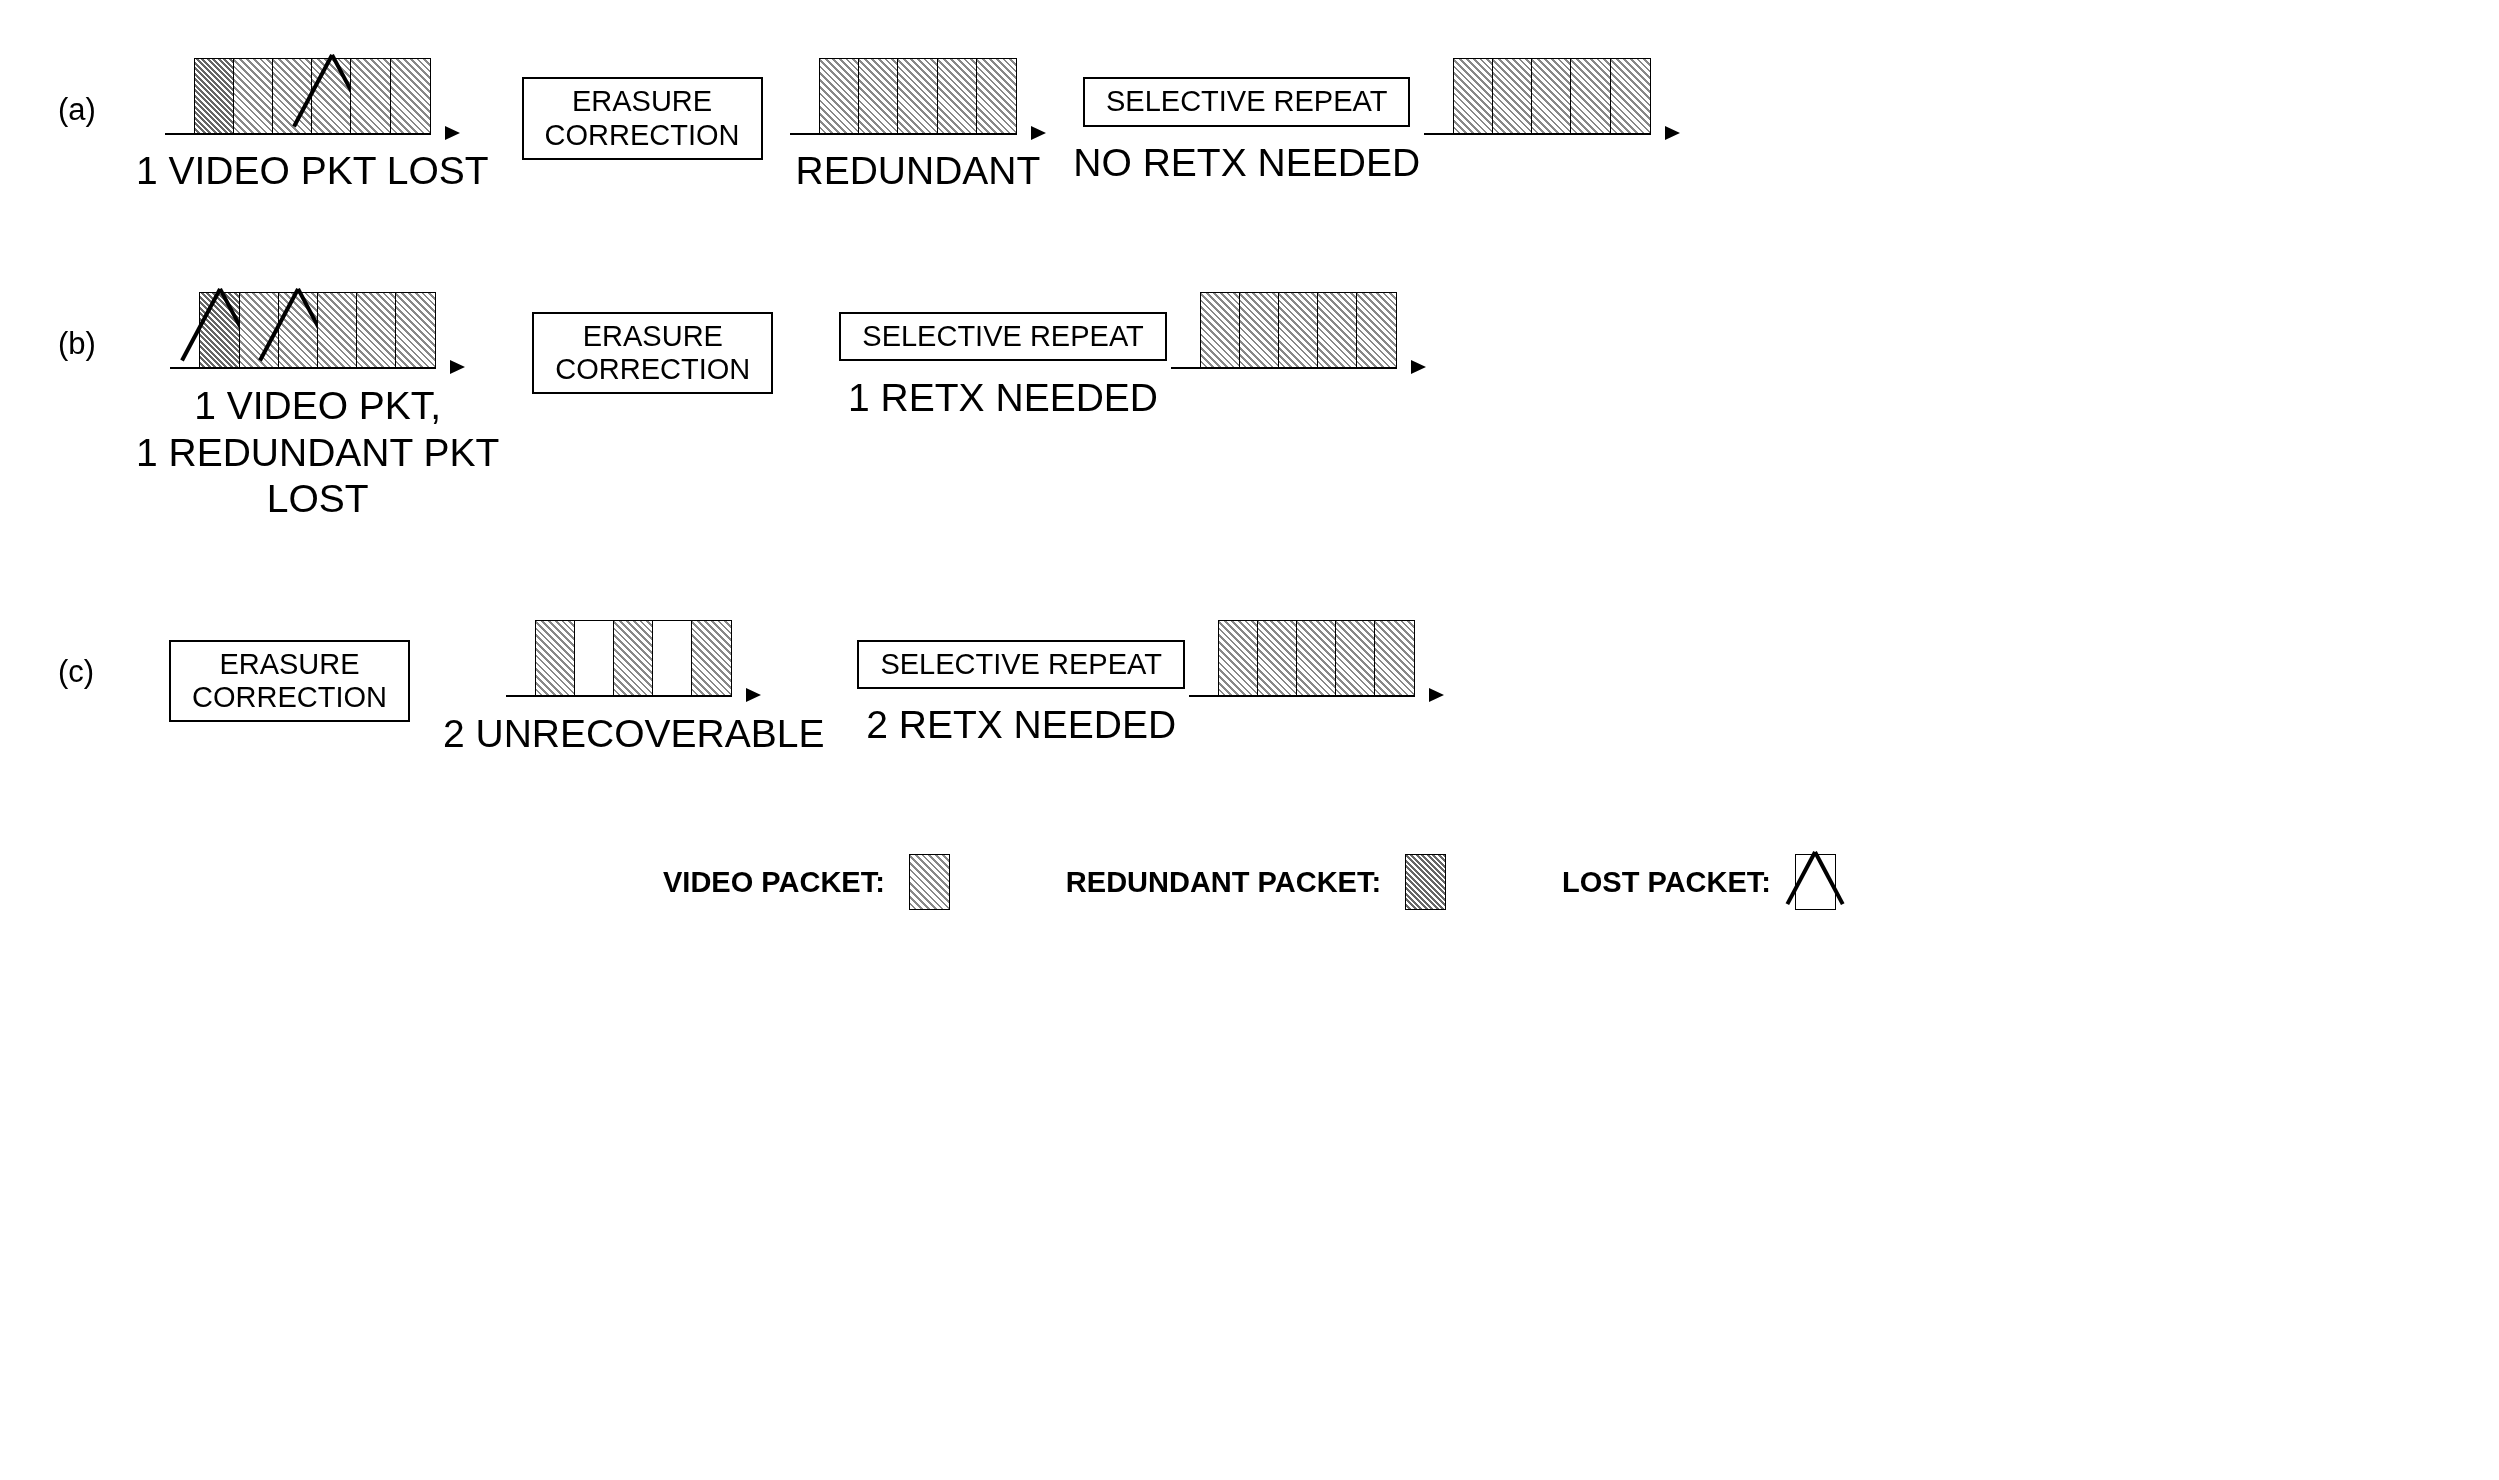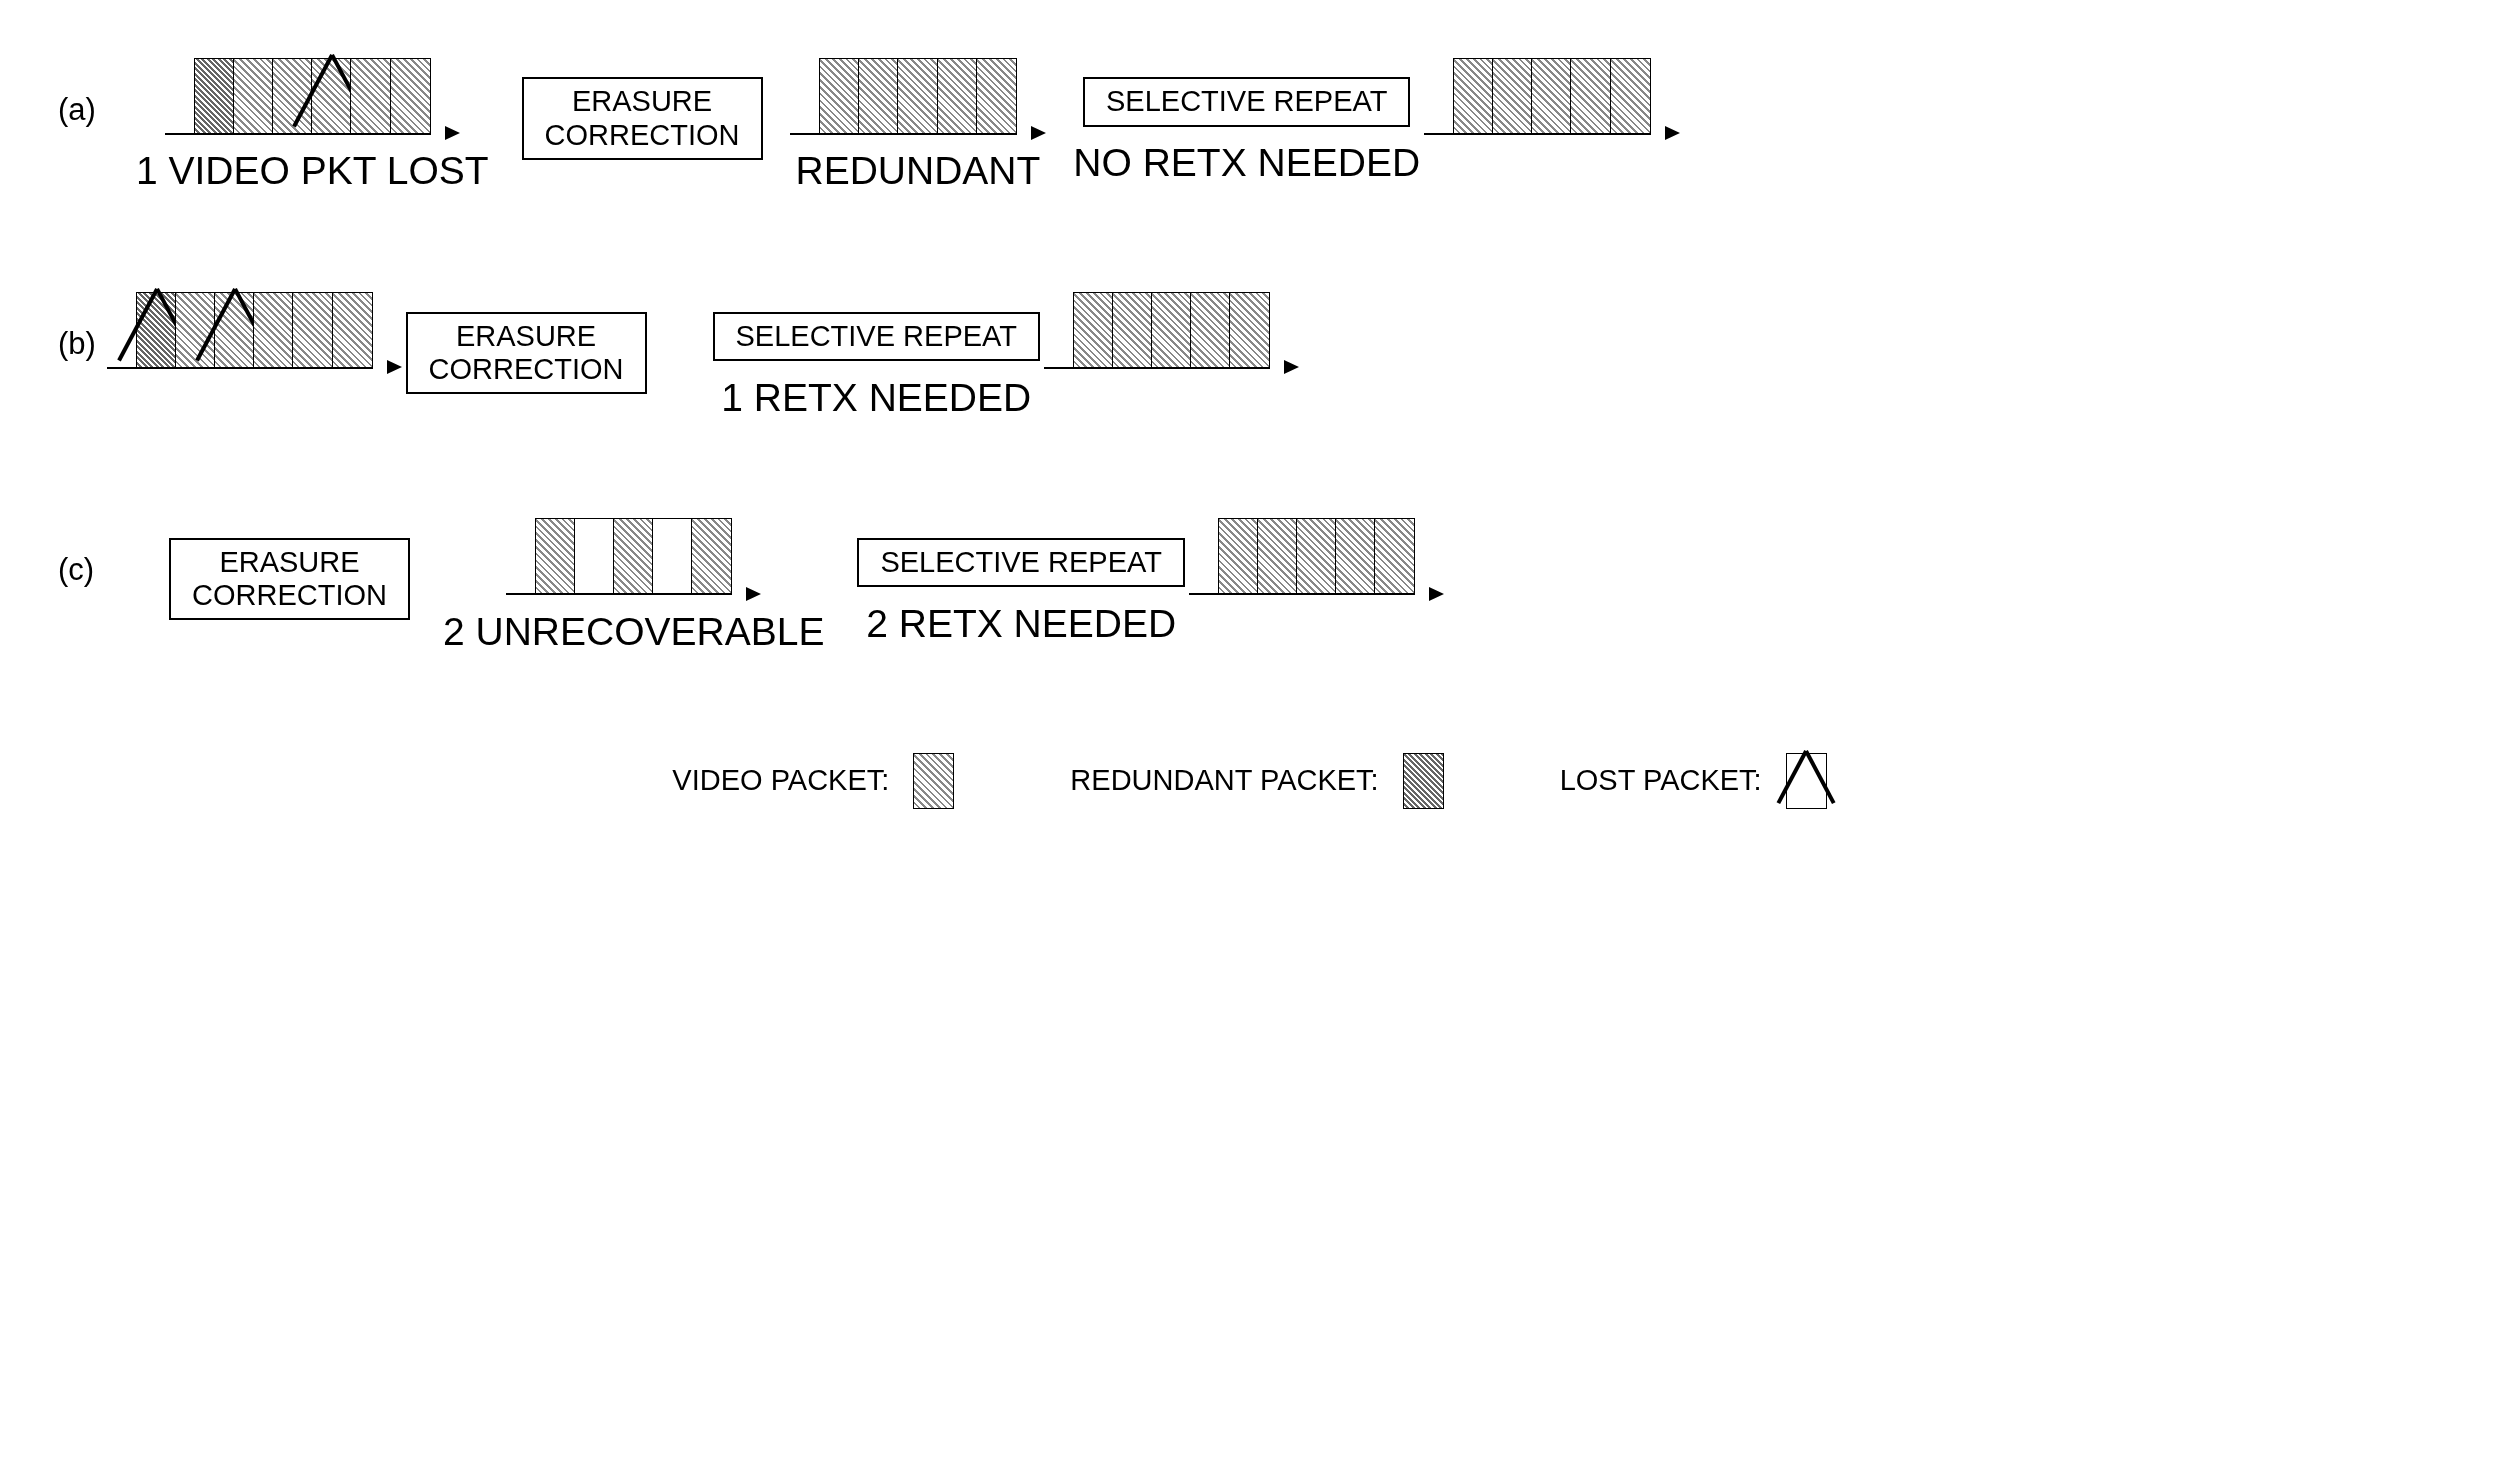--- a/index.html
+++ b/index.html
@@ -17,21 +17,21 @@
 .hatch { background: repeating-linear-gradient(45deg, #fff, #fff 2.9px, #888 2.9px, #888 4.8px); }
 .cross-hatch { background: repeating-linear-gradient(45deg, #fff, #fff 1.9px, #666 1.9px, #666 3.9px), repeating-linear-gradient(-45deg, transparent, transparent 1.9px, #666 1.9px, #666 3.9px); }
 .empty { background: #fff; }
 .lost::before, .lost::after { content: ""; position: absolute; top: 0; left: 50%; width: 3.9px; height: 110%; background: #000; transform-origin: top center; }
 .lost::before { transform: translate(-50%, -5%) rotate(28deg); }
 .lost::after  { transform: translate(-50%, -5%) rotate(-28deg); }
 .box { border: 2.9px solid #000; padding: 6px 21px; font-size: 29px; text-align: center; line-height: 1.15; margin-top: 19.4px; white-space: nowrap; }
 .caption { font-size: 39px; margin-top: 13.6px; text-align: center; white-space: pre-line; line-height: 1.2; }
 .box-stage { display: flex; flex-direction: column; align-items: center; }
 .legend { display: flex; justify-content: center; gap: 116px; margin-top: 58px; font-size: 29px; }
-.legend-item { display: flex; align-items: center; gap: 24px; }
+.legend-item { display: flex; align-items: center; gap: 24px; font-weight: bold; }
 .legend-box { width: 41px; height: 56px; border: 1.9px solid #000; box-sizing: border-box; position: relative; }
 </style>
 </head>
 <body>
 
 <div id="diagram">
     <div class="row">
       <div class="row-label">(a)</div>
       <div class="flow">
         <div class="stage">
@@ -95,20 +95,23 @@
             <div class="packets">
               <div class="pkt cross-hatch lost"></div>
               <div class="pkt hatch"></div>
               <div class="pkt hatch lost"></div>
               <div class="pkt hatch"></div>
               <div class="pkt hatch"></div>
               <div class="pkt hatch"></div>
             </div>
             <div class="axis"></div>
           </div>
+          <div class="caption">1 VIDEO PKT,
+1 REDUNDANT PKT
+LOST</div>
         </div>
         <div style="width: 33px;"></div>
         <div class="box-stage">
           <div class="box" style="white-space: pre-line;">ERASURE
 CORRECTION</div>
         </div>
         <div style="width: 33px;"></div>
         <div style="width: 33px;"></div>
         <div class="box-stage">
           <div class="box" style="white-space: pre-line;">SELECTIVE REPEAT</div>

